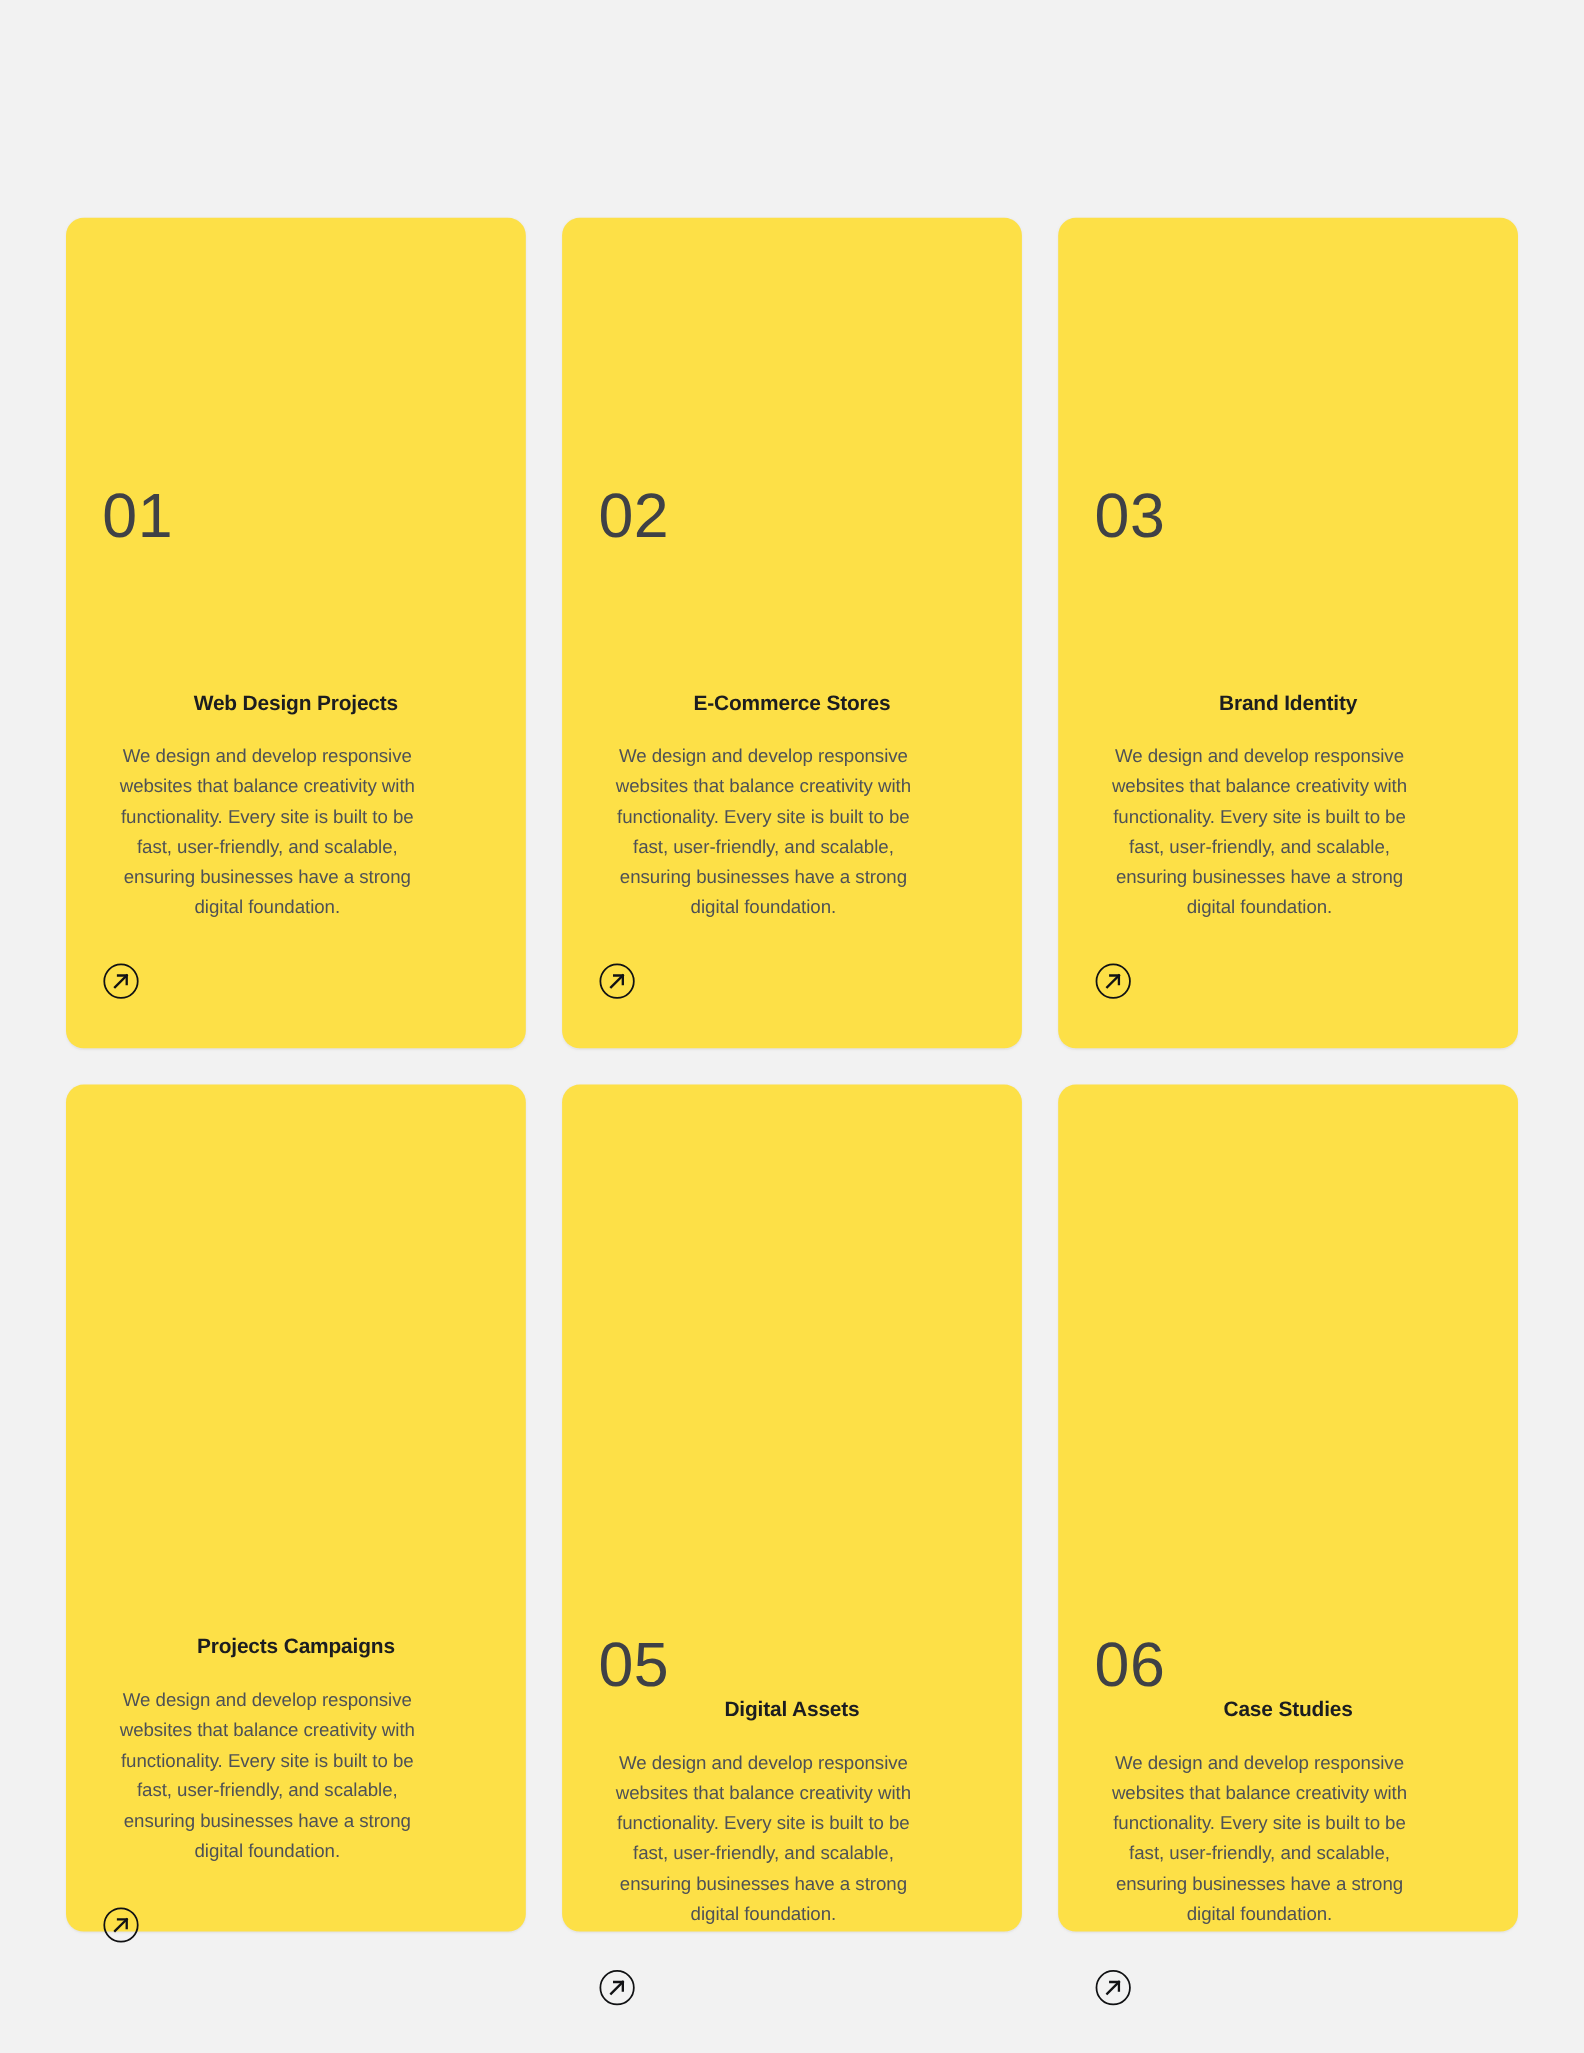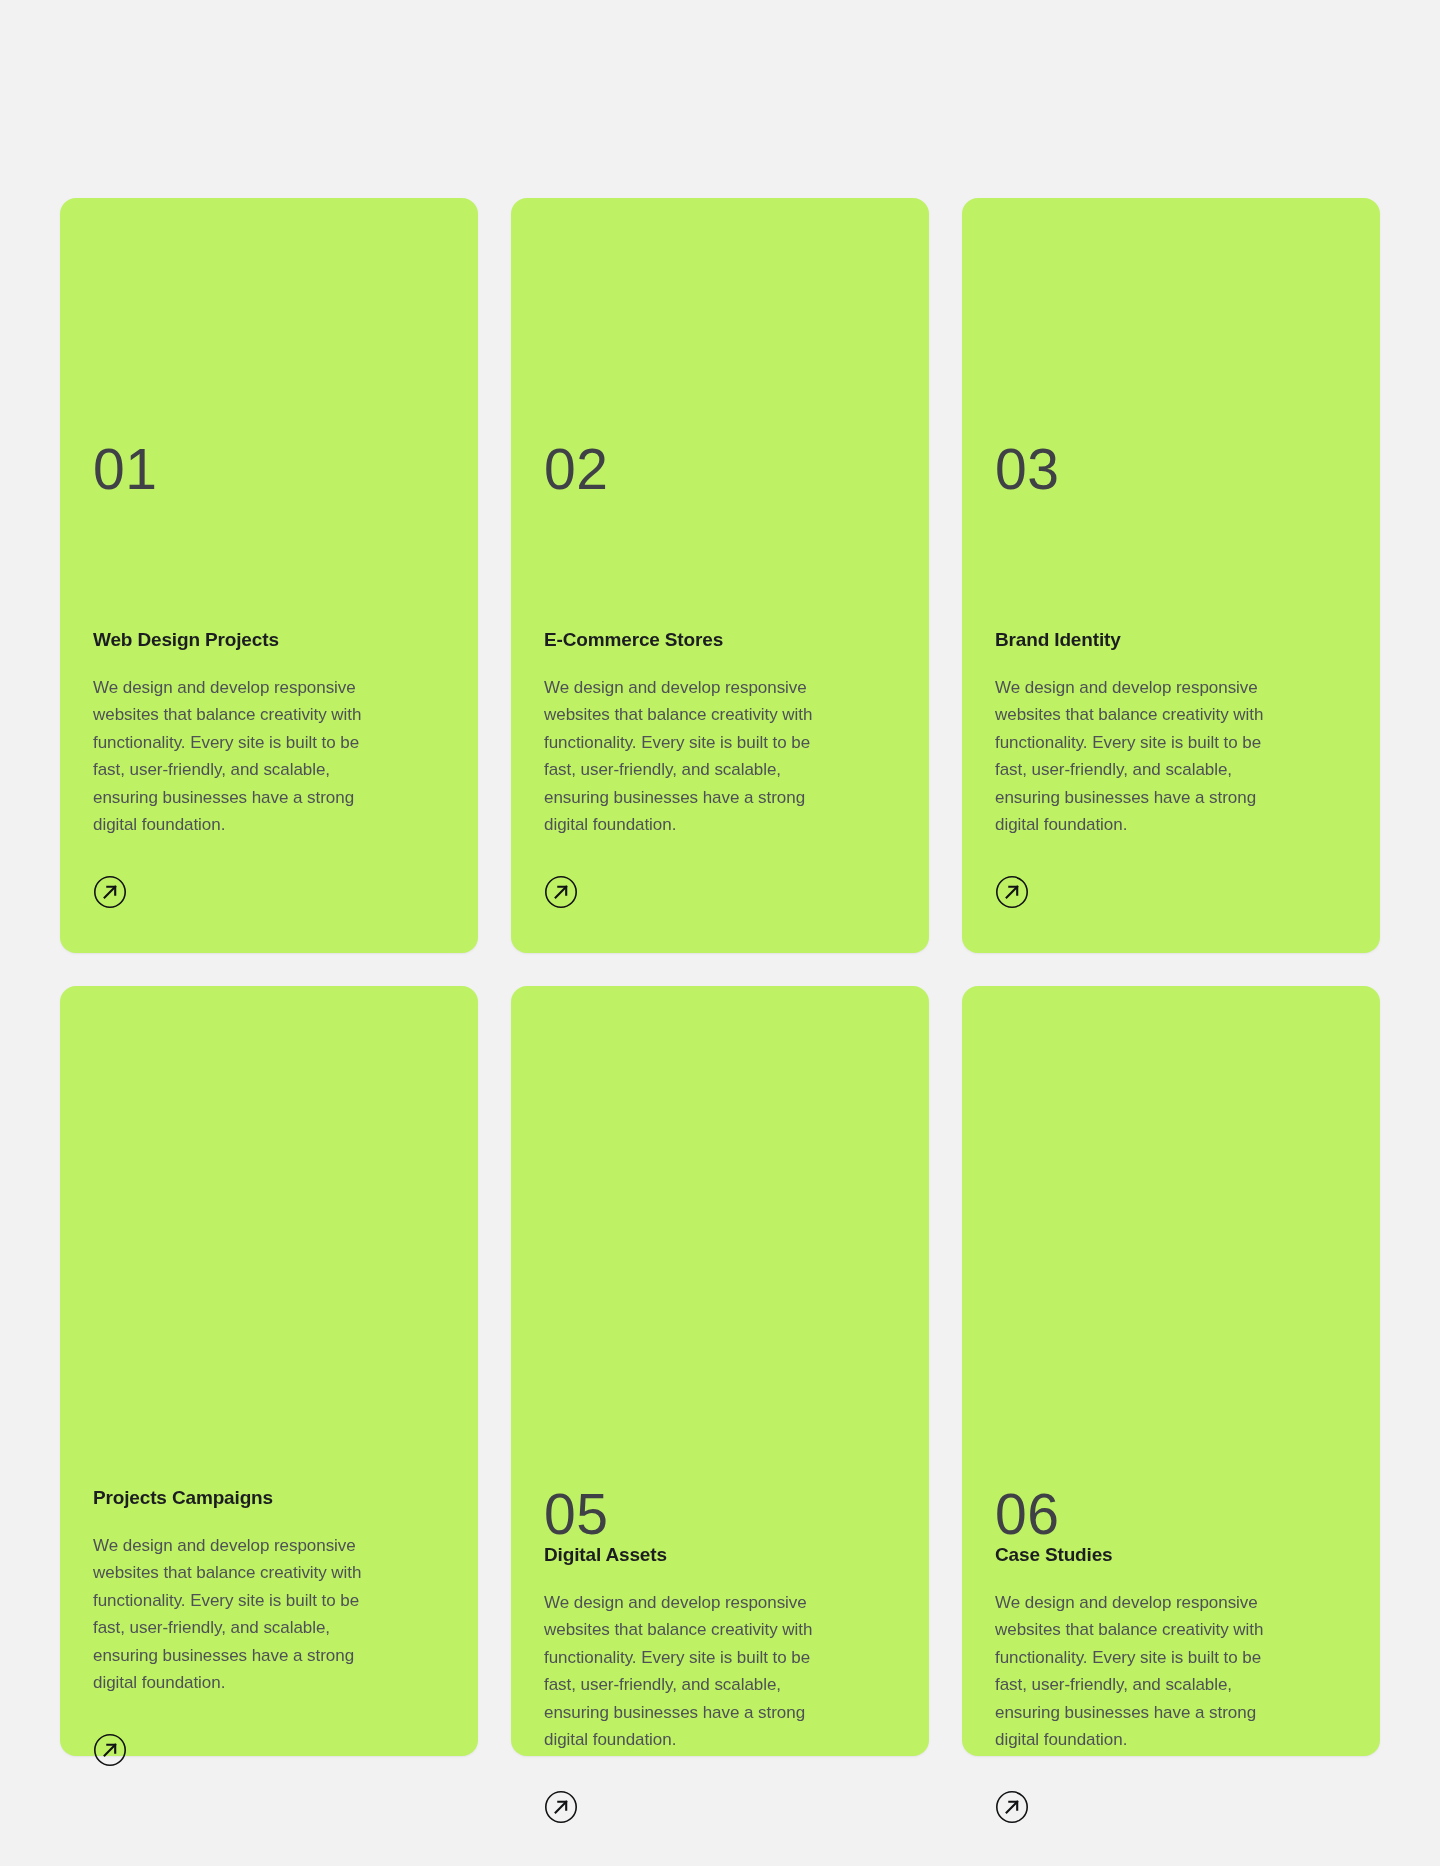--- a/index.html
+++ b/index.html
@@ -27,21 +27,21 @@
     left: 60px;
     top: 198px;
     width: 1320px;
     display: grid;
     grid-template-columns: repeat(3, 418px);
     column-gap: 33px;
     row-gap: 33px;
   }
 
   .card {
-    background: #bef264;
+    background: #fde047;
     border-radius: 16px;
     box-shadow: 0 1px 3px rgba(0, 0, 0, 0.045),
                 0 1px 1px rgba(0, 0, 0, 0.025);
     padding: 0 33px 44px 33px;
     display: flex;
     flex-direction: column;
     position: relative;
   }
 
   
@@ -60,20 +60,21 @@
     font-size: 57px;
     font-weight: 300;
     line-height: 1;
     color: #3f4146;
     letter-spacing: 0.5px;
     font-family: "Liberation Sans", "DejaVu Sans", sans-serif;
   }
 
   .card-body {
     margin-top: auto;
+    text-align: center;
   }
 
   .card-title {
     font-size: 19px;
     font-weight: 700;
     color: #1c1d20;
     letter-spacing: -0.15px;
     line-height: 1.3;
     margin-bottom: 21px;
   }

